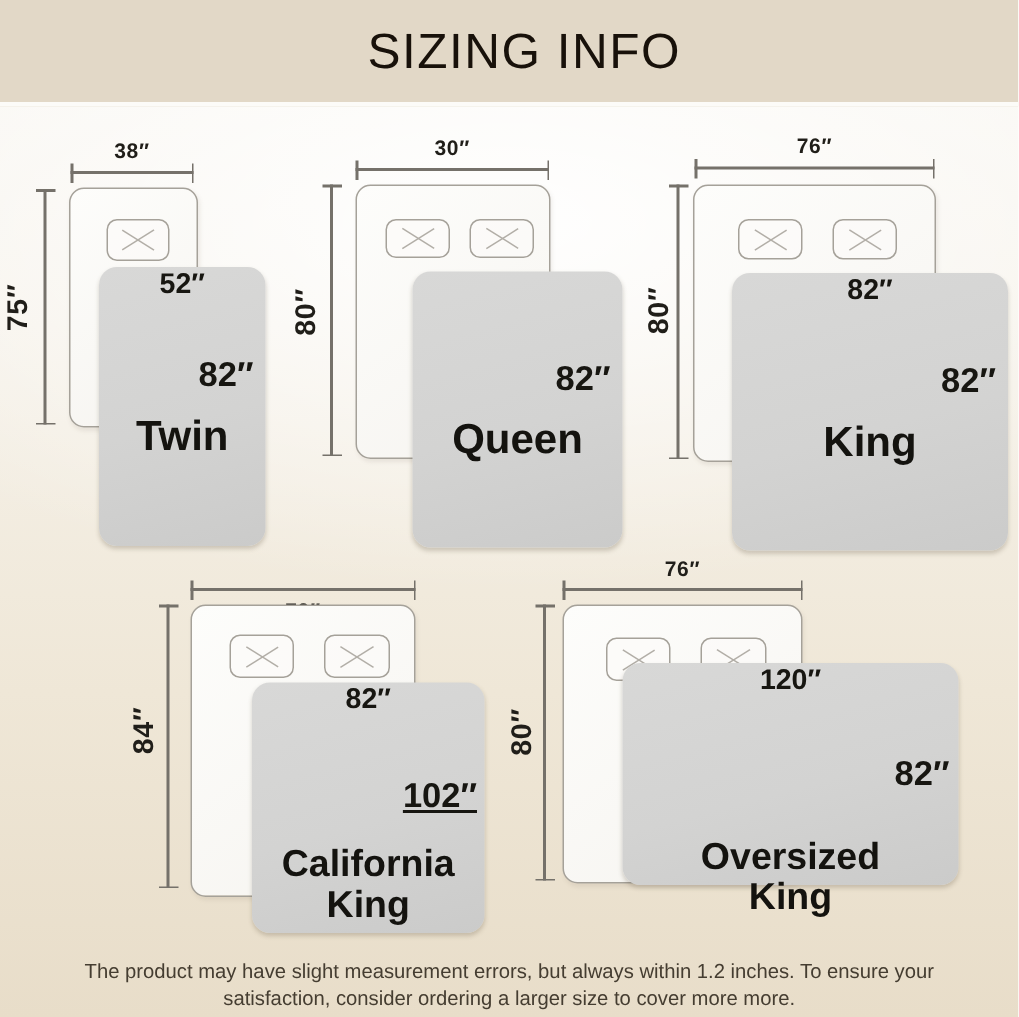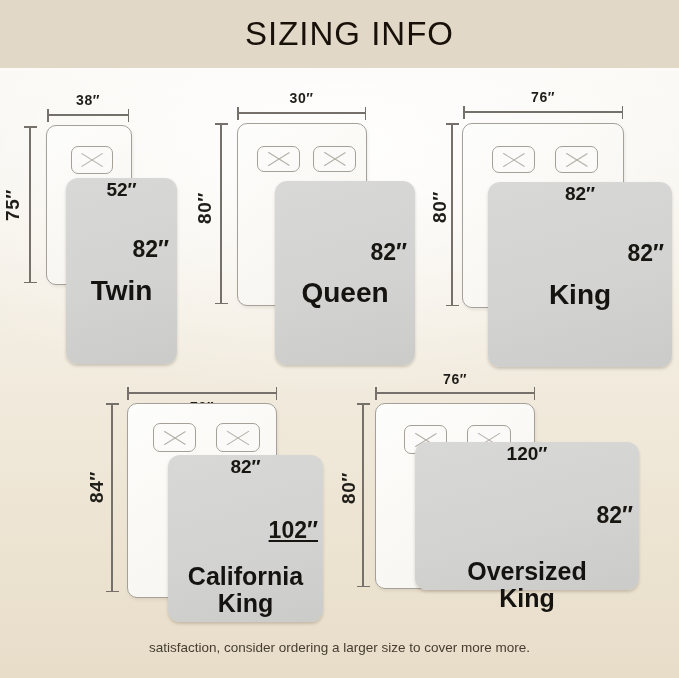--- a/index.html
+++ b/index.html
@@ -176,16 +176,17 @@
     </div>
     <div class="blanket" style="left:415px;top:442px;width:224px;height:148px;">
       <div class="bw">120″</div>
       <div class="bl" style="right:6px;top:60px;">82″</div>
       <div class="bname two" style="top:92px;margin-top:24px;">Oversized
 King</div>
     </div>
   </div>
 
   <div class="footer">
+    <span>The product may have slight measurement errors, but always within 1.2 inches. To ensure your</span>
     <span>satisfaction, consider ordering a larger size to cover more more.</span>
   </div>
 
 </div>
 
 </body></html>

